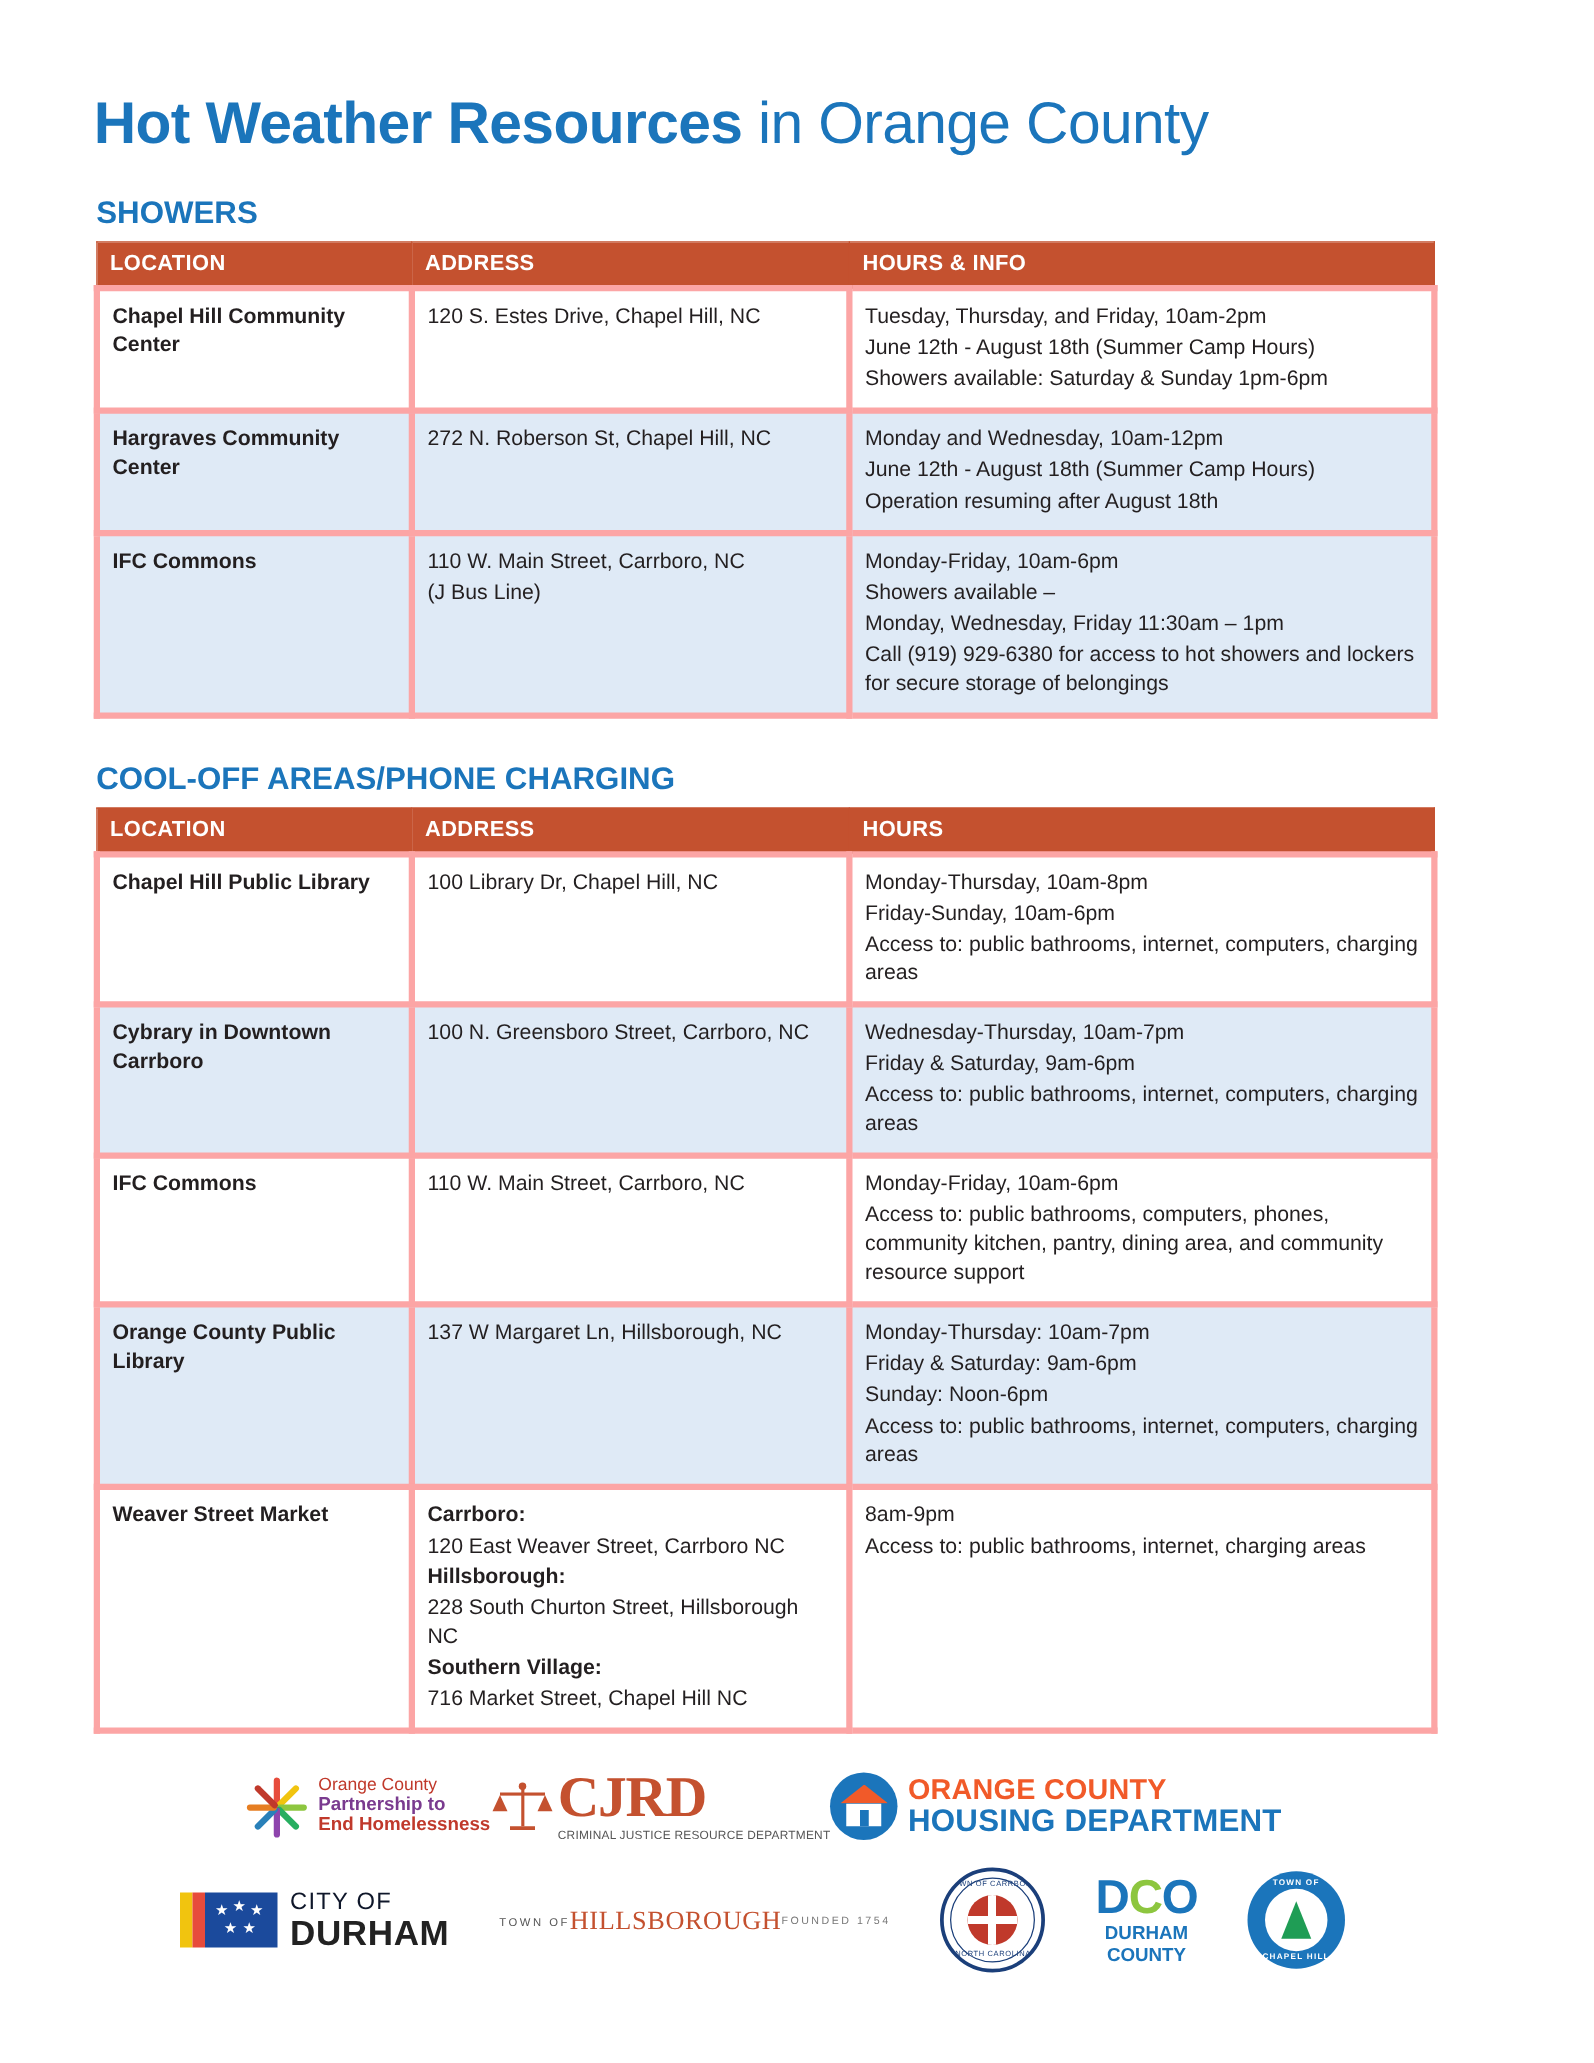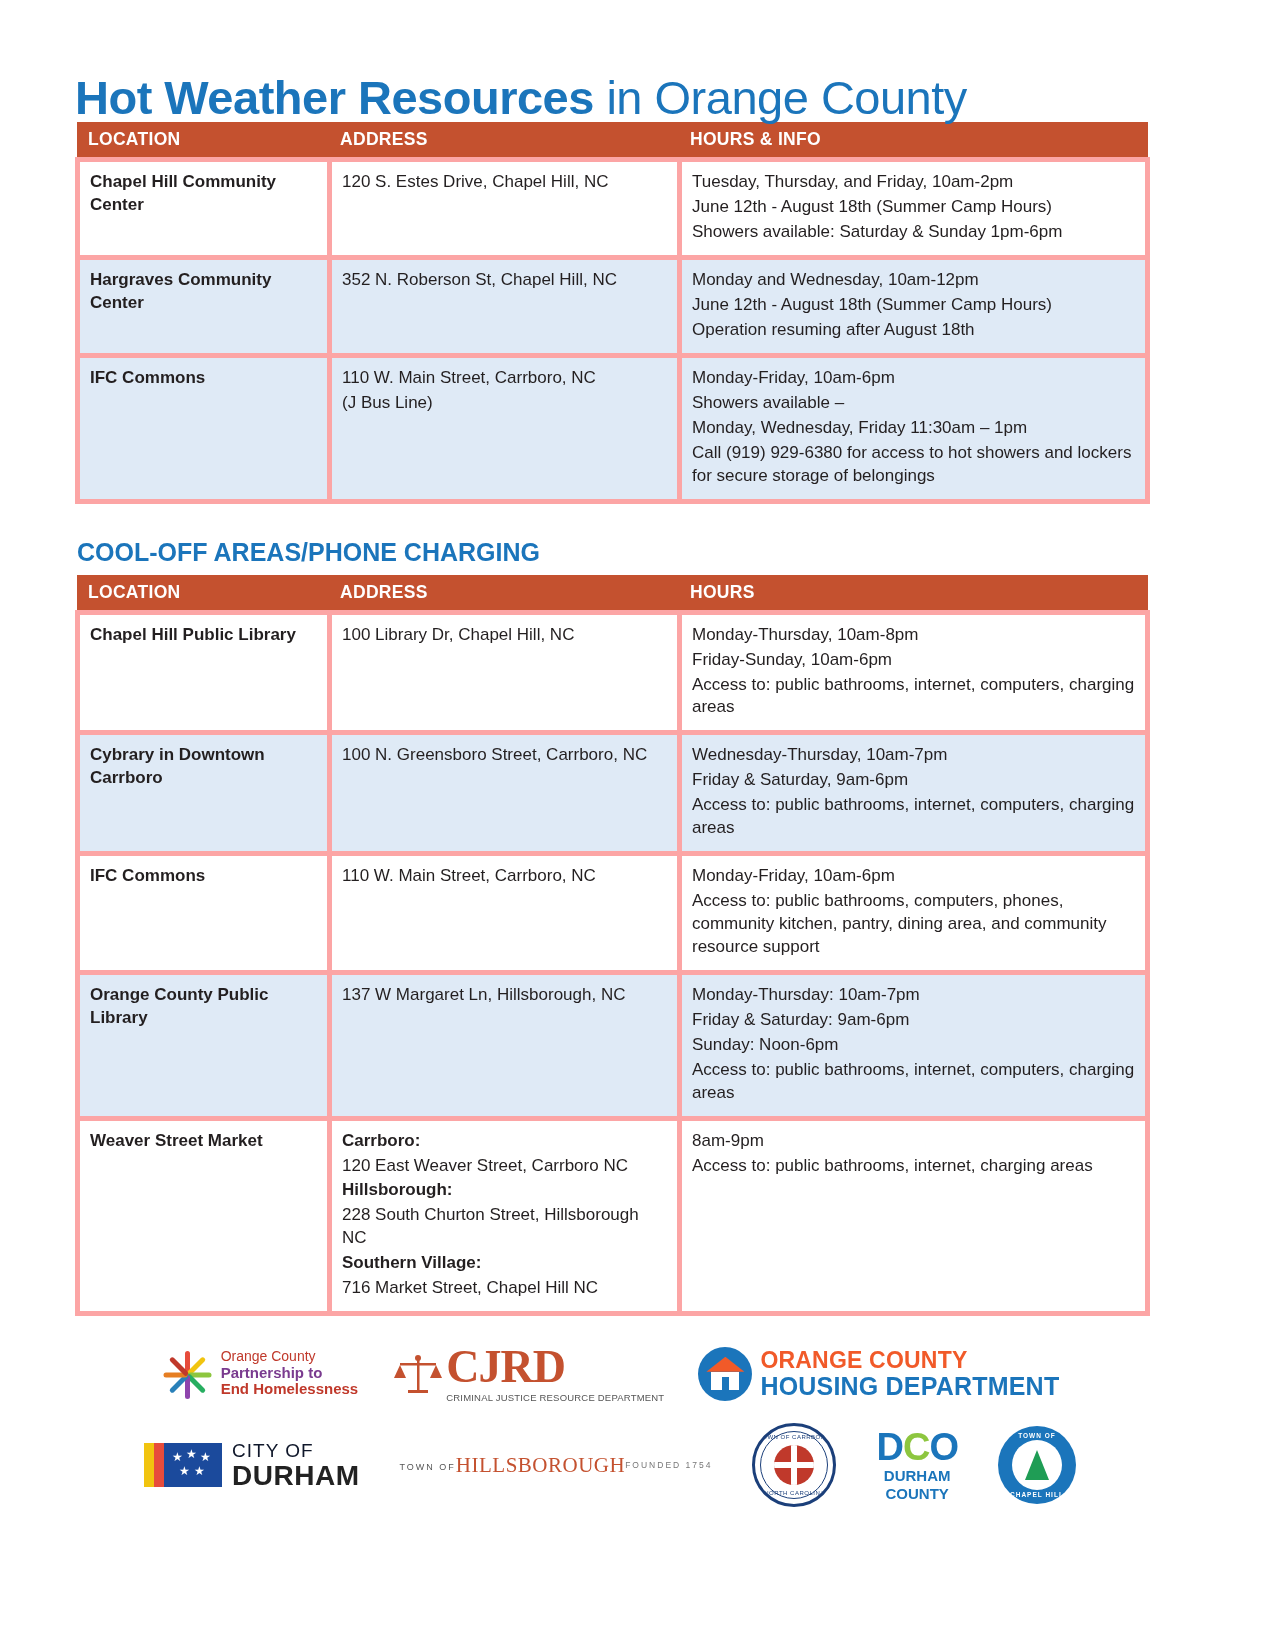--- a/index.html
+++ b/index.html
@@ -84,21 +84,20 @@
   .sub-label { font-weight: bold; }
   
   .logos {
     width: 1070px;
     margin: 28px 0 0 0;
   }
   .logo-row {
     display: flex;
     align-items: center;
     justify-content: center;
-    gap: 34px;
   }
   .logo-row.row2 {
     margin-top: 20px;
     gap: 40px;
   }
   .logo {
     display: flex;
     align-items: center;
   }
   
@@ -262,20 +261,21 @@
 </style>
 </head>
 <body>
 
 <div class="page">
 
   <h1 class="title">
     <span class="bold">Hot Weather Resources</span><span class="light"> in Orange County</span>
   </h1>
 
+  <div class="section-heading">SHOWERS</div>
 
   <table class="res">
     <colgroup>
         <col class="col1">
         <col class="col2">
         <col class="col3">
       </colgroup>
     <thead>
       <tr>
         <th>LOCATION</th>
@@ -291,21 +291,21 @@
         </td>
         <td>
           <div class="para">Tuesday, Thursday, and Friday, 10am-2pm</div>
           <div class="para">June 12th - August 18th (Summer Camp Hours)</div>
           <div class="para">Showers available: Saturday &amp; Sunday 1pm-6pm</div>
         </td>
       </tr>
       <tr class="alt">
         <td class="loc">Hargraves Community Center</td>
         <td>
-          <div class="para">352 N. Roberson St, Chapel Hill, NC</div>
+          <div class="para">272 N. Roberson St, Chapel Hill, NC</div>
         </td>
         <td>
           <div class="para">Monday and Wednesday, 10am-12pm</div>
           <div class="para">June 12th - August 18th (Summer Camp Hours)</div>
           <div class="para">Operation resuming after August 18th</div>
         </td>
       </tr>
       <tr class="alt">
         <td class="loc">IFC Commons</td>
         <td>

